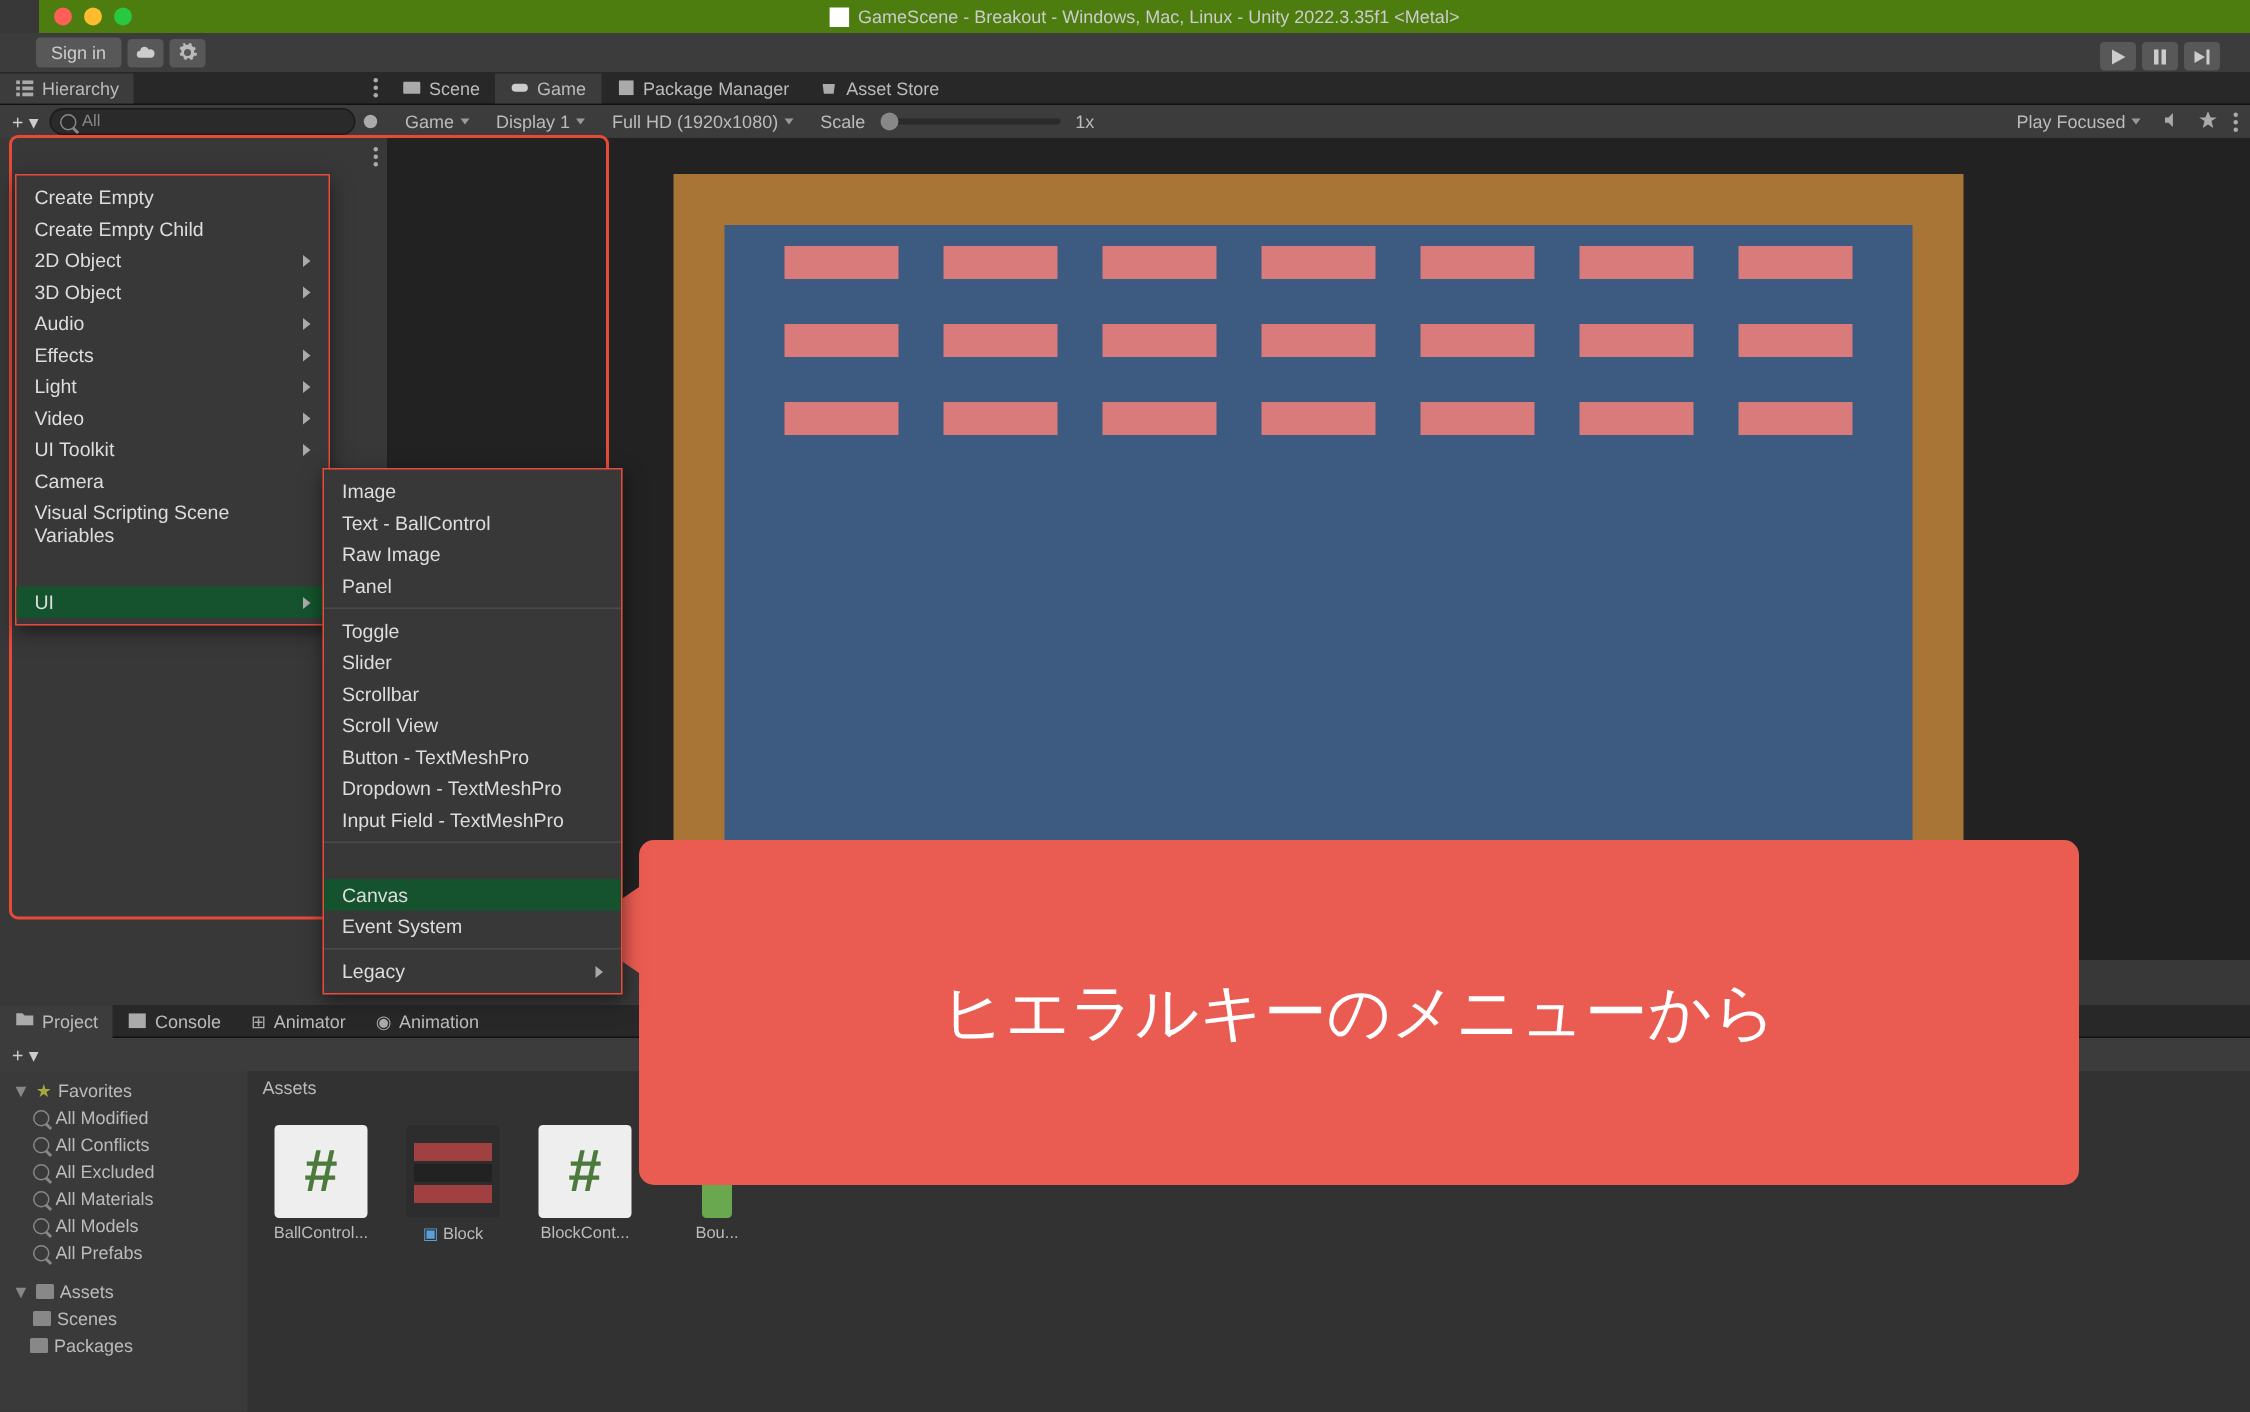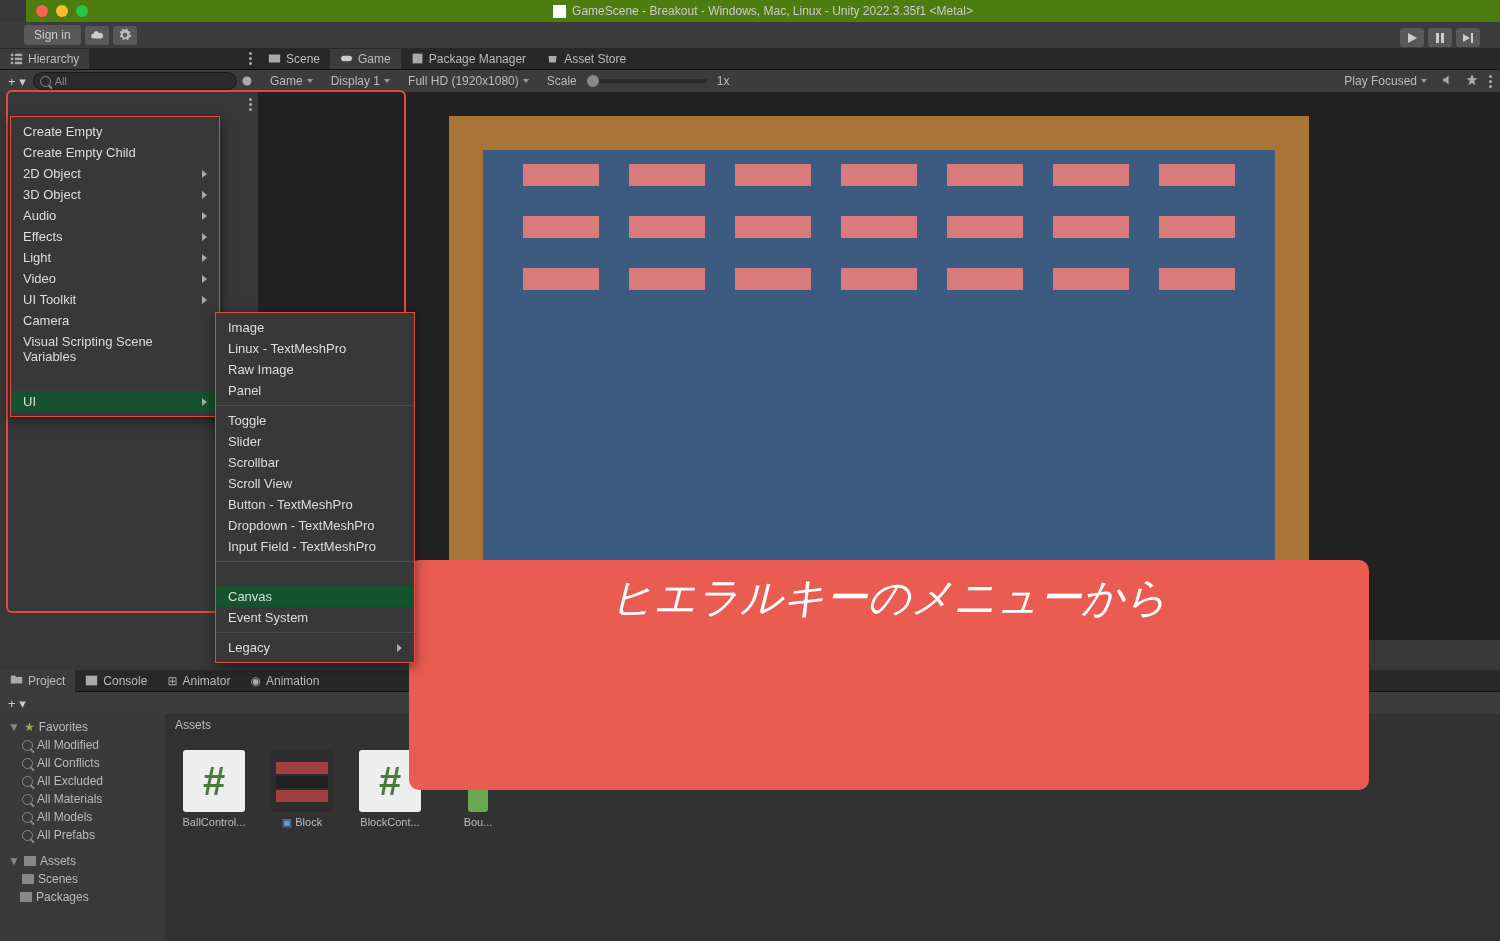--- a/index.html
+++ b/index.html
@@ -65,21 +65,21 @@
 .cm2 { left: 215px; top: 312px; width: 200px; border-color: #e84a3a; }
 .context-menu .item { padding: 3px 12px; color: #ddd; display: flex; justify-content: space-between; align-items: center; }
 .context-menu .item.hl { background: #14532d; margin-top: 24px; }
 .context-menu .sep { height: 1px; background: #4a4a4a; margin: 4px 0; }
 .chev-r { width: 0; height: 0; border-top: 4px solid transparent; border-bottom: 4px solid transparent; border-left: 5px solid #aaa; }
 
 
 .red-box { position: absolute; left: 6px; top: 90px; width: 400px; height: 523px; border: 2.5px solid #e84a3a; border-radius: 6px; z-index: 20; pointer-events: none; }
 
 
-.callout { position: absolute; left: 409px; top: 560px; width: 960px; height: 230px; background: #ea5c52; border-radius: 10px; z-index: 25; display: flex; flex-direction: column; align-items: center; color: #fff; font-size: 42px; line-height: 1.8; font-style: italic; }
+.callout { position: absolute; left: 426px; top: 560px; width: 960px; height: 230px; background: #ea5c52; border-radius: 10px; z-index: 25; display: flex; flex-direction: column; align-items: center; justify-content: center; color: #fff; font-size: 42px; line-height: 1.8; }
 .callout::before { content: ""; position: absolute; left: -42px; top: 30px; width: 0; height: 0; border-top: 30px solid transparent; border-bottom: 30px solid transparent; border-right: 44px solid #ea5c52; }
 
 
 .project-panel { position: absolute; left: 0; right: 0; top: 670px; bottom: 0; background: #383838; }
 .proj-tabs { height: 22px; background: #282828; display: flex; align-items: center; }
 .proj-toolbar { height: 22px; background: #3c3c3c; display: flex; align-items: center; padding: 0 4px; }
 .proj-body { display: flex; height: calc(100% - 44px); }
 .proj-side { width: 165px; background: #3a3a3a; padding: 4px 0; font-size: 12px; }
 .proj-side .hdr { padding: 2px 8px; color: #bbb; display: flex; align-items: center; gap: 4px; }
 .proj-side .row { padding: 2px 8px 2px 22px; color: #bbb; display: flex; align-items: center; gap: 4px; }
@@ -356,21 +356,21 @@
       <span>UI</span>
       <span class="chev-r"></span>
     </div>
   </div>
 
 <div class="context-menu cm2" id="cm2">
     <div class="item">
       <span>Image</span>
     </div>
     <div class="item">
-      <span>Linux - TextMeshPro</span>
+      <span>Text - BallControl</span>
     </div>
     <div class="item">
       <span>Raw Image</span>
     </div>
     <div class="item">
       <span>Panel</span>
     </div>
     <div class="sep"></div>
     <div class="item">
       <span>Toggle</span>

